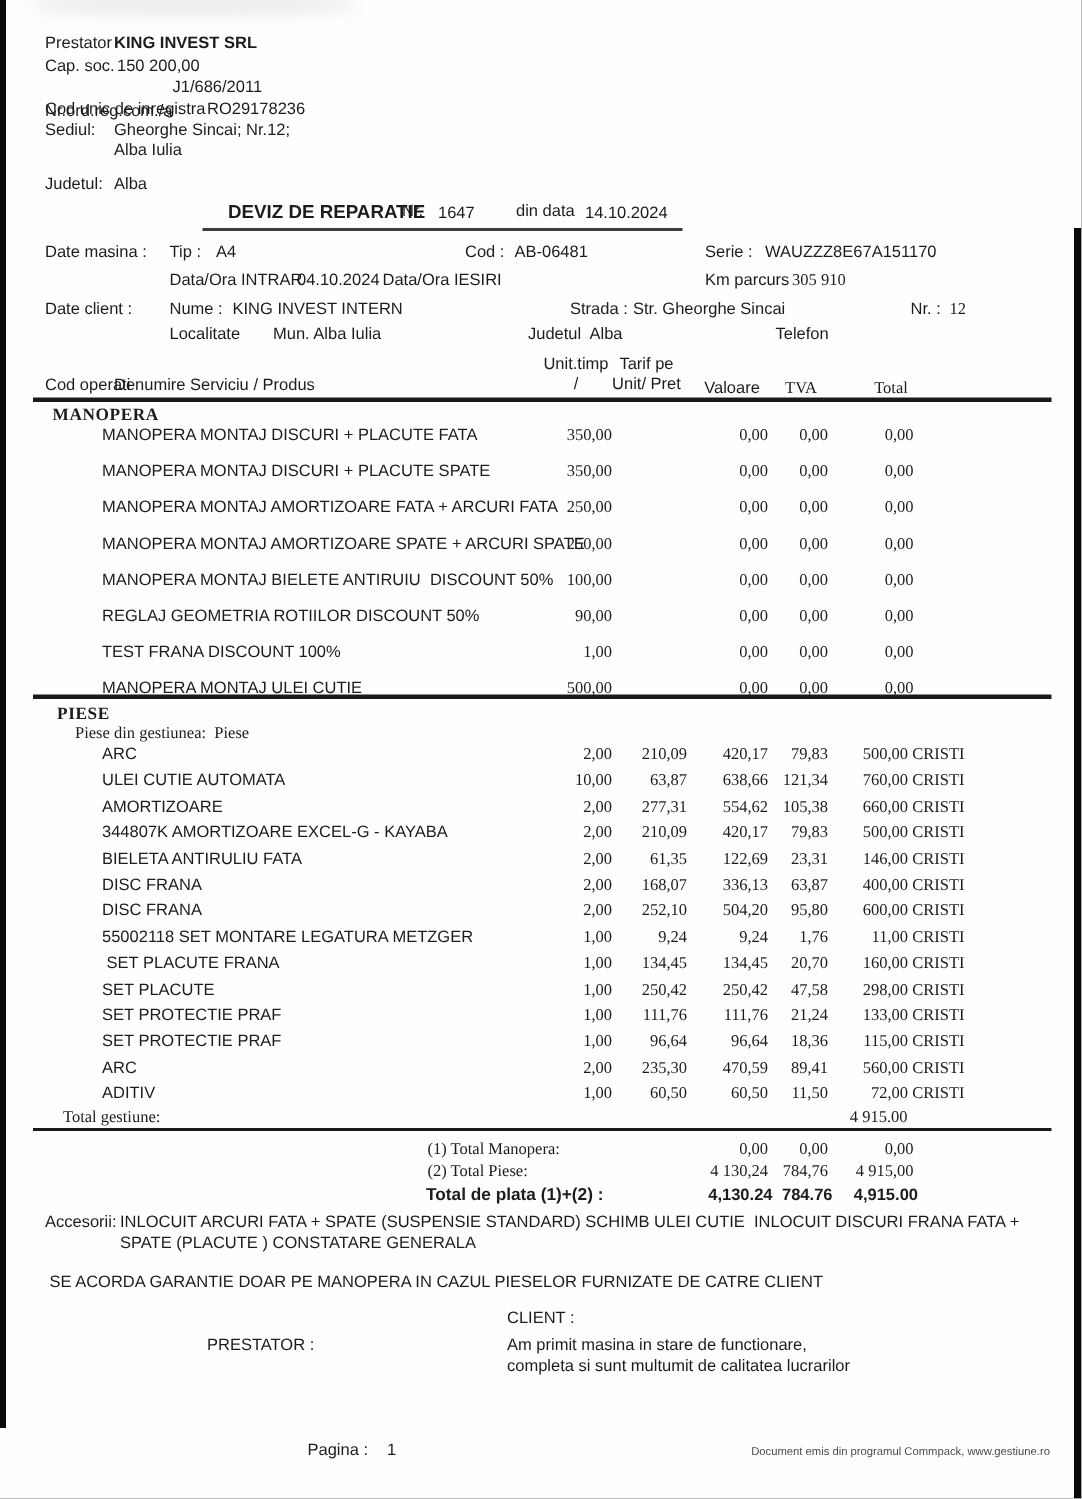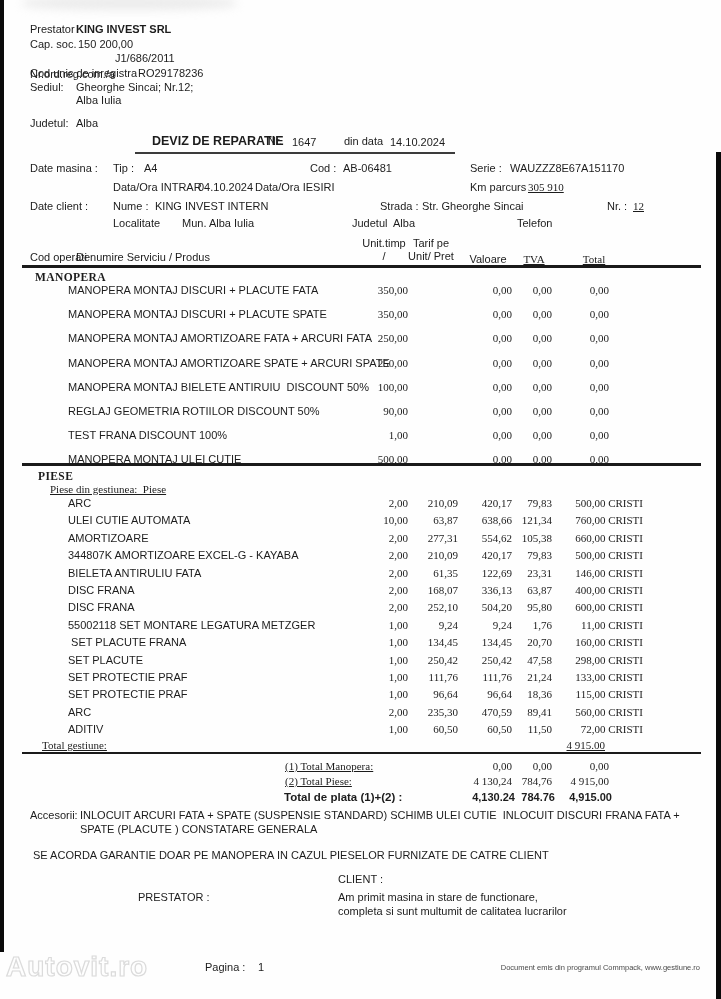--- a/index.html
+++ b/index.html
@@ -3,21 +3,21 @@
 <meta charset="utf-8">
 <style>
   html,body{margin:0;padding:0;background:#888;}
   .page{
     position:relative;width:721px;height:999px;margin:0 auto;
     background:#fefefe;overflow:hidden;
     font-family:"Liberation Sans",sans-serif;color:#1c1c1c;font-size:11px;
   }
   .a{position:absolute;white-space:pre;}
   .b{font-weight:bold;}
-  .serif{font-family:"Liberation Serif","DejaVu Serif",serif;text-decoration:underline;}
+  .serif{font-family:"Liberation Serif","DejaVu Serif",serif;}
   .sans{font-family:"Liberation Sans",sans-serif;}
   .hline{position:absolute;background:#1a1a1a;}
   .edge{position:absolute;background:#0a0a0a;}
   .smudge{position:absolute;background:#dcdcdc;filter:blur(5px);opacity:.55;border-radius:40%;}
   .row{position:absolute;left:0;width:100%;height:15px;font-size:11px;}
   .row .desc{position:absolute;left:68px;white-space:pre;}
   .num{position:absolute;white-space:pre;font-family:"Liberation Serif","DejaVu Serif",serif;}
   .cu{right:313px;} .ct{right:263px;} .cv{right:209px;} .cx{right:169px;}
   .cz{right:112px;} .czp{right:78px;}
   .sectitle{font-family:"Liberation Serif","DejaVu Serif",serif;font-weight:bold;font-size:11.5px;letter-spacing:.4px;}
@@ -127,21 +127,20 @@
 
   <span class="a" style="left:338px;top:873px;">CLIENT :</span>
   <span class="a" style="left:138px;top:891px;">PRESTATOR :</span>
   <span class="a" style="left:338px;top:891px;">Am primit masina in stare de functionare,</span>
   <span class="a" style="left:338px;top:905px;">completa si sunt multumit de calitatea lucrarilor</span>
 
   <span class="a" style="left:205px;top:961px;">Pagina :</span>
   <span class="a" style="left:258px;top:961px;">1</span>
   <span class="a small-gray" style="right:21px;top:963px;">Document emis din programul Commpack, www.gestiune.ro</span>
 
-  <span class="watermark">Autovit.ro</span>
 
 <div class="row" style="top: 284px; text-align: center;">
       <span class="desc sans">MANOPERA MONTAJ DISCURI + PLACUTE FATA</span>
       <span class="num cu">350,00</span>
       <span class="num cv">0,00</span>
       <span class="num cx">0,00</span>
       <span class="num cz">0,00</span>
     </div>
     <div class="row" style="top: 308.2px;">
       <span class="desc sans">MANOPERA MONTAJ DISCURI + PLACUTE SPATE</span>

